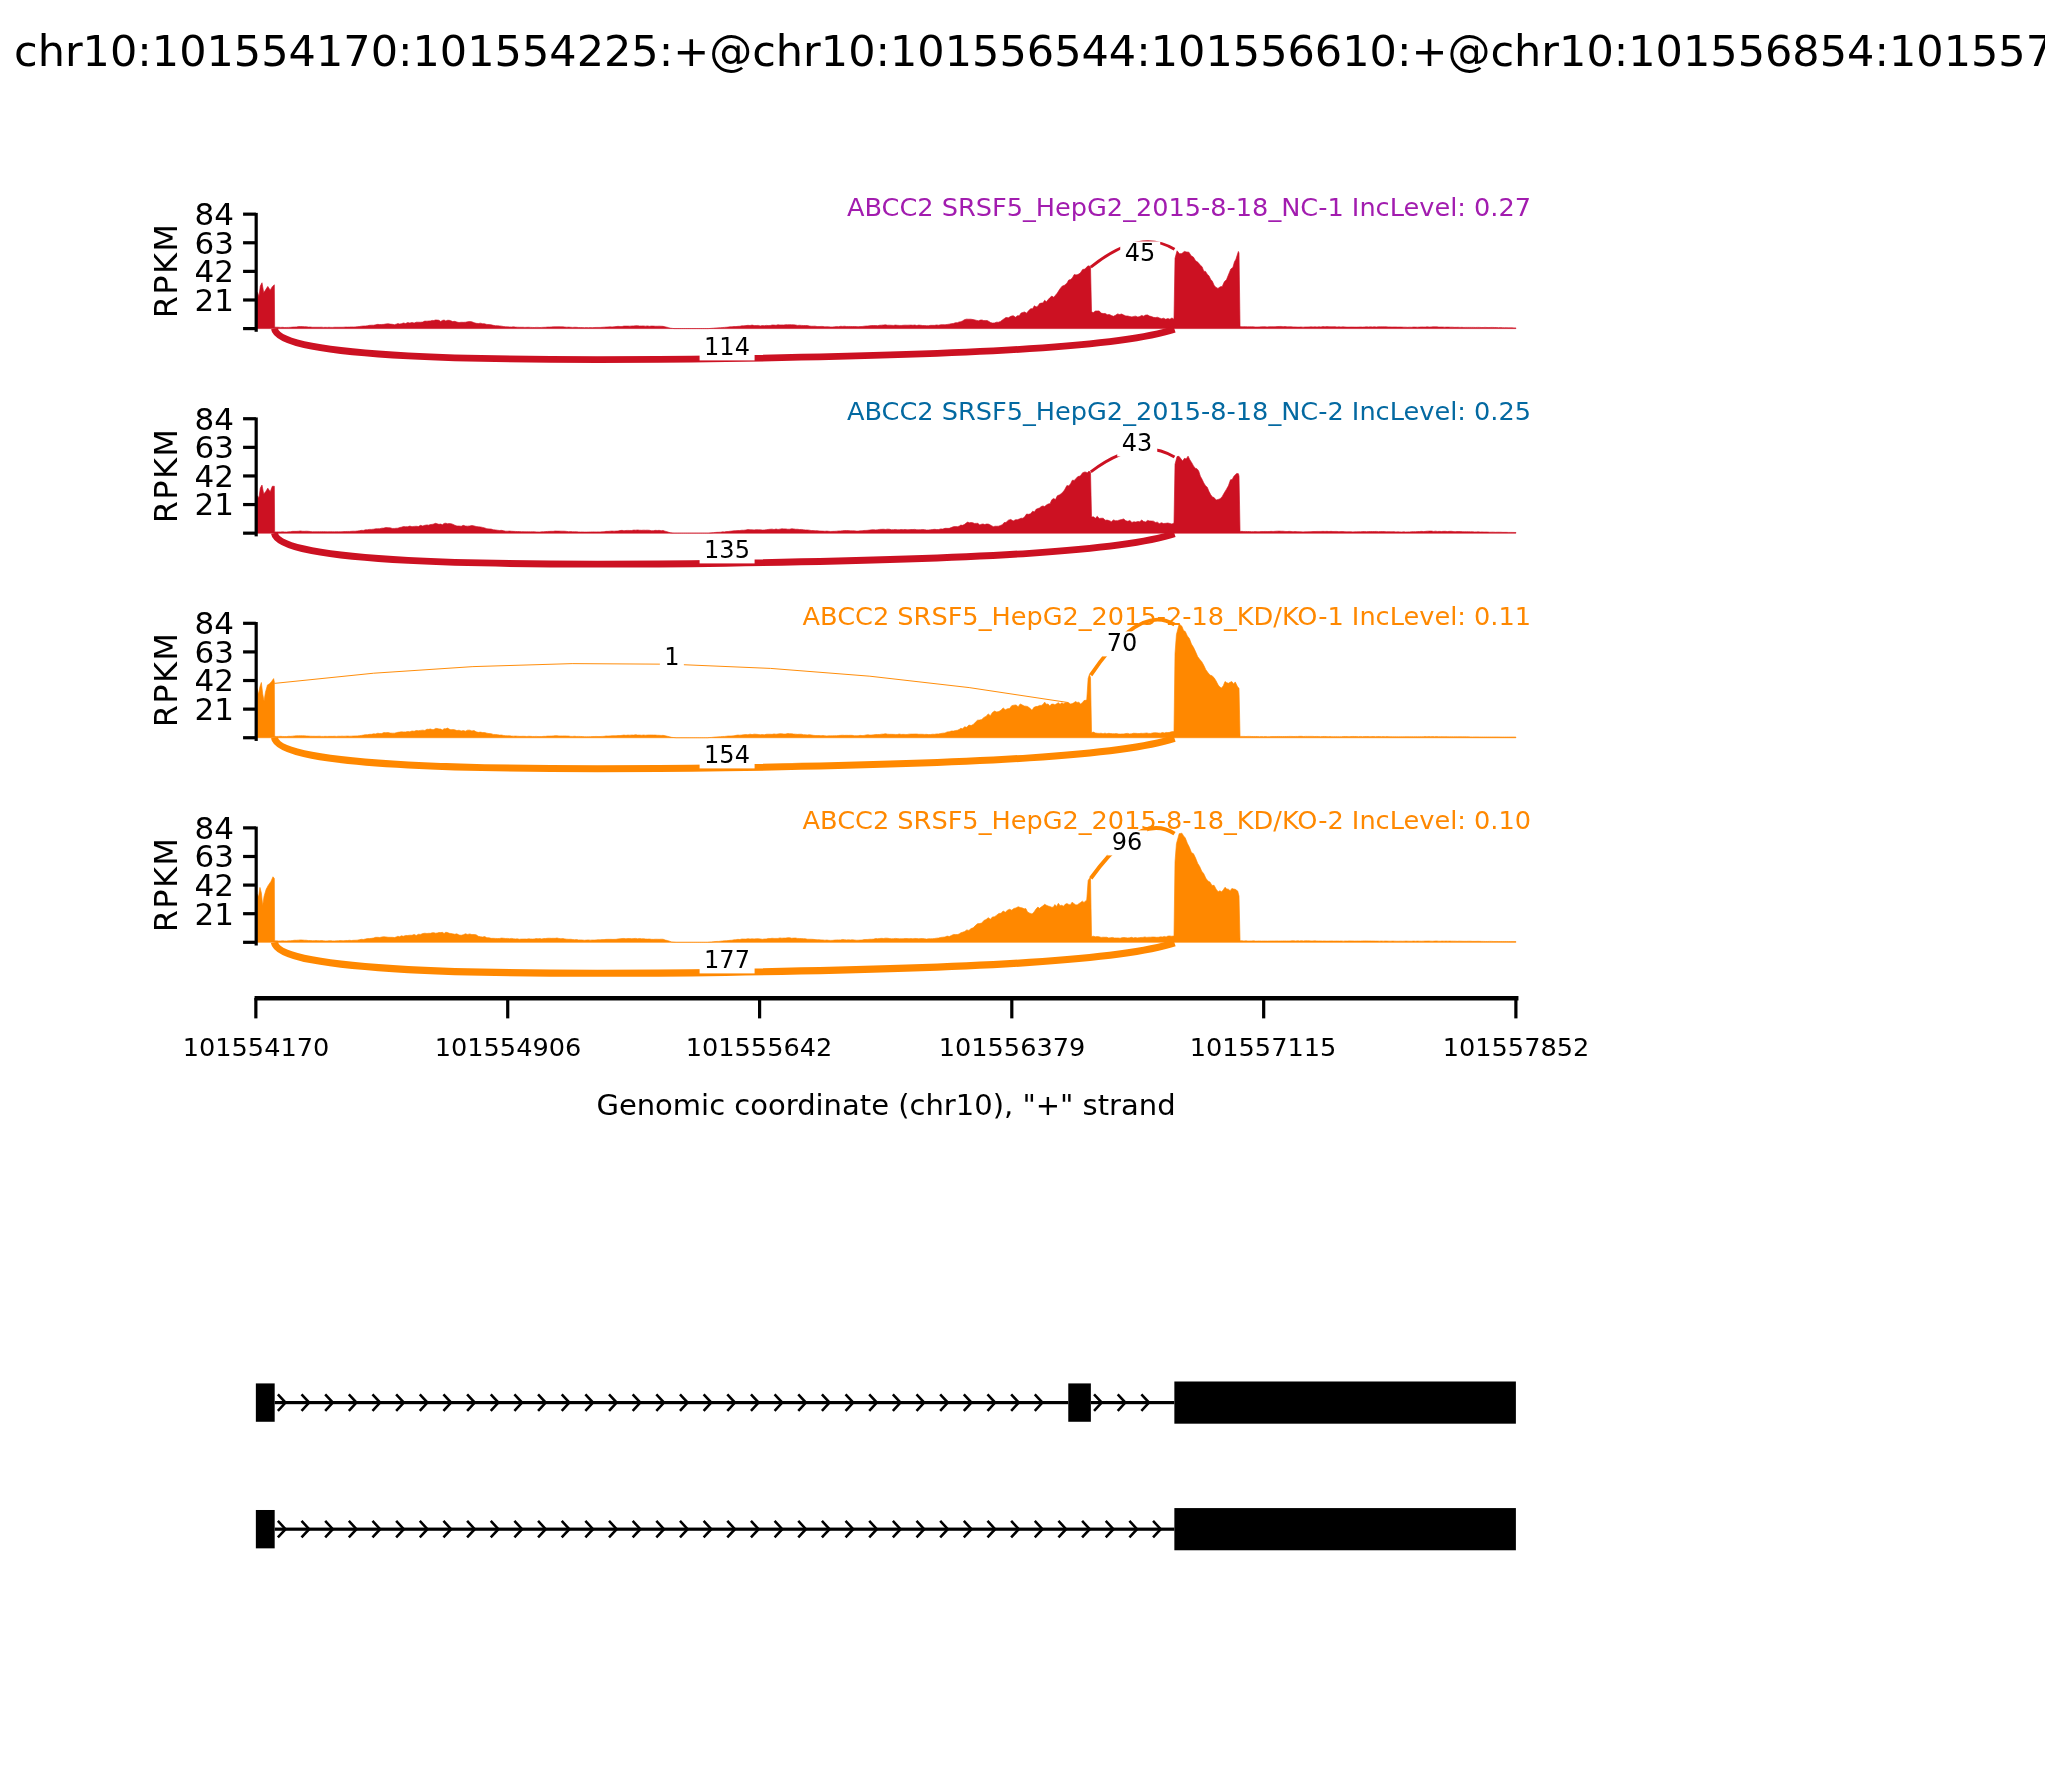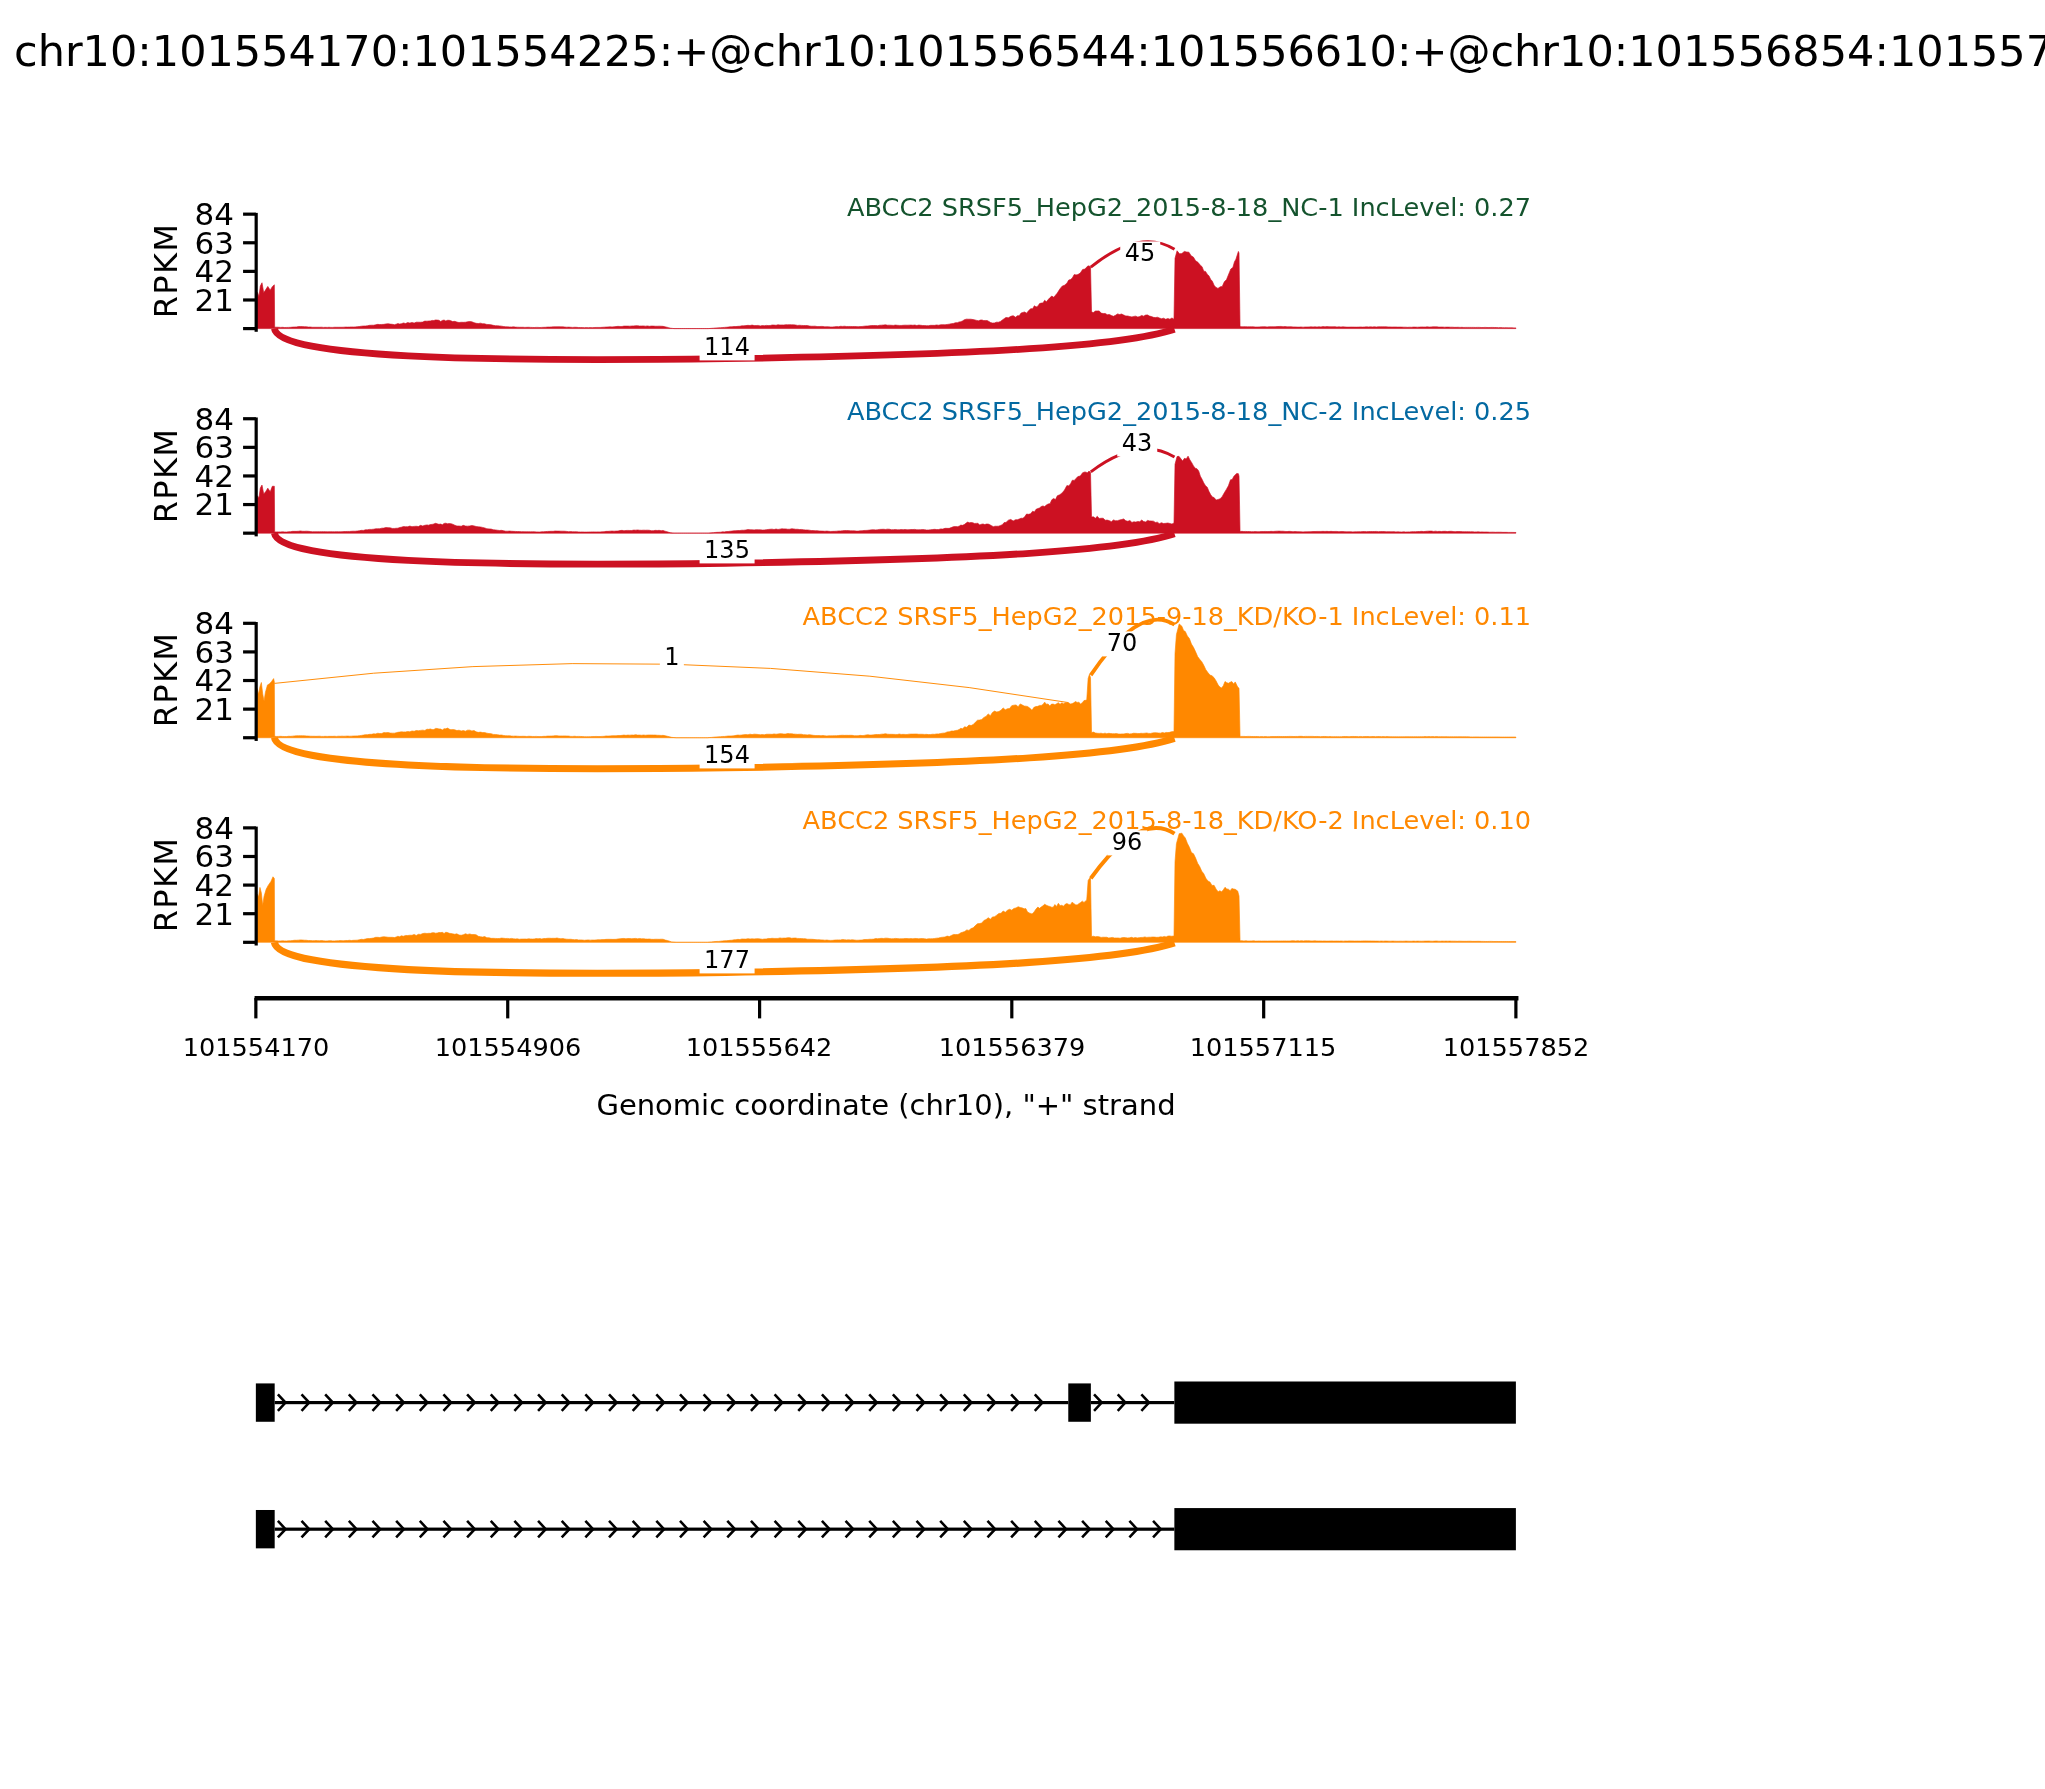--- a/index.html
+++ b/index.html
@@ -168,23 +168,23 @@
         <polyline points="1729.4418794133624,2379 1741.4418794133624,2392 1729.4418794133624,2405" fill="none" stroke="#000" stroke-width="4"></polyline>
         <polyline points="1766.4418794133624,2379 1778.4418794133624,2392 1766.4418794133624,2405" fill="none" stroke="#000" stroke-width="4"></polyline>
         <polyline points="1803.4418794133624,2379 1815.4418794133624,2392 1803.4418794133624,2405" fill="none" stroke="#000" stroke-width="4"></polyline>
         <rect x="400" y="2362" width="29.4418794133623" height="60" fill="#000"></rect>
         <rect x="1836.7637153720805" y="2359" width="534.2362846279195" height="66" fill="#000"></rect>
       </g>
     </svg>
 
   <div class="title">chr10:101554170:101554225:+@chr10:101556544:101556610:+@chr10:101556854:101557853:+</div>
 
-  <div class="track-label" id="tl0" style="color: #14532d;">ABCC2 SRSF5_HepG2_2015-8-18_NC-1 IncLevel: 0.27</div>
+  <div class="track-label" id="tl0" style="color: #a21caf;">ABCC2 SRSF5_HepG2_2015-8-18_NC-1 IncLevel: 0.27</div>
   <div class="track-label" id="tl1" style="color: #0369a1;">ABCC2 SRSF5_HepG2_2015-8-18_NC-2 IncLevel: 0.25</div>
-  <div class="track-label" id="tl2" style="color: rgb(255, 136, 0);">ABCC2 SRSF5_HepG2_2015-9-18_KD/KO-1 IncLevel: 0.11</div>
+  <div class="track-label" id="tl2" style="color: rgb(255, 136, 0);">ABCC2 SRSF5_HepG2_2015-2-18_KD/KO-1 IncLevel: 0.11</div>
   <div class="track-label" id="tl3" style="color: rgb(255, 136, 0);">ABCC2 SRSF5_HepG2_2015-8-18_KD/KO-2 IncLevel: 0.10</div>
 
   <div class="ylab" id="yl0">RPKM</div>
   <div class="ylab" id="yl1">RPKM</div>
   <div class="ylab" id="yl2">RPKM</div>
   <div class="ylab" id="yl3">RPKM</div>
 
   <div class="jn" style="left: 1140px; top: 254px;">45</div>
   <div class="jn" style="left: 727px; top: 348px;">114</div>
   <div class="jn" style="left: 1137px; top: 444px;">43</div>

